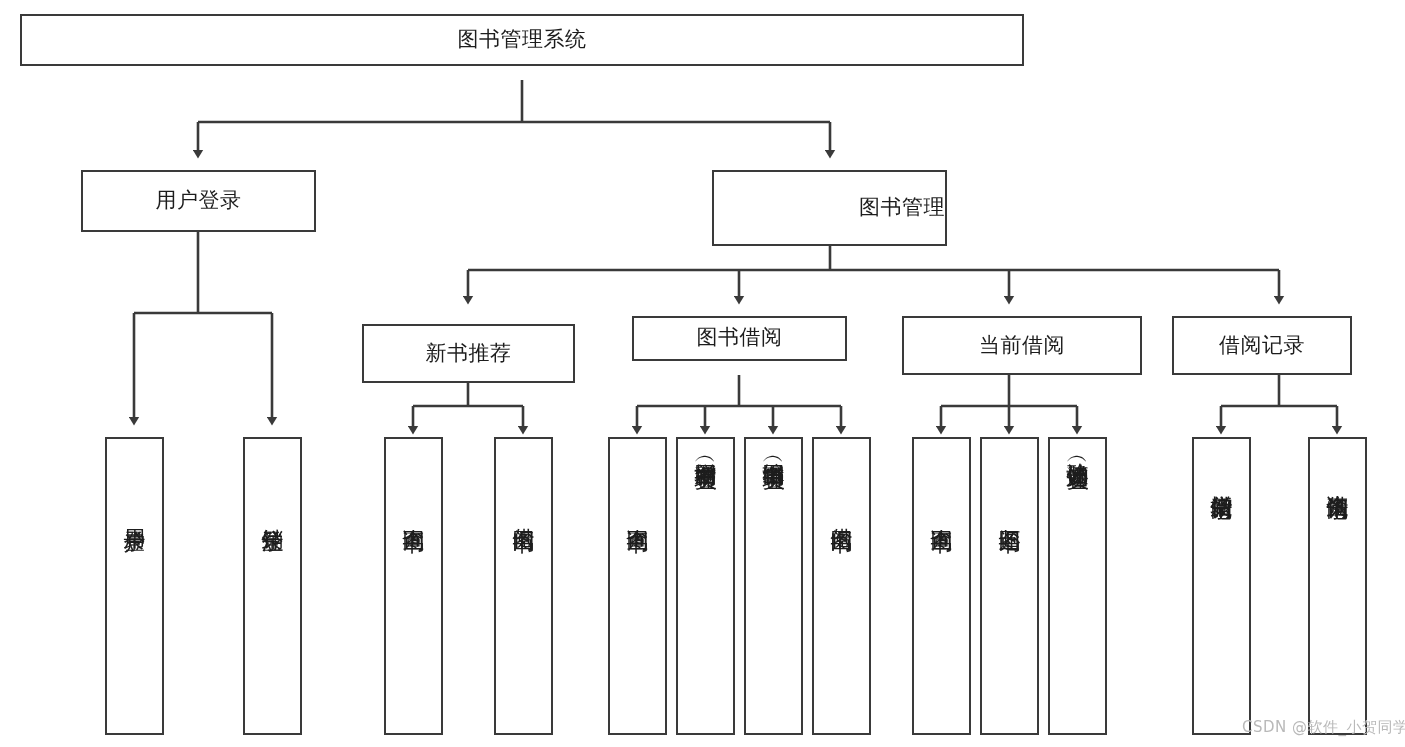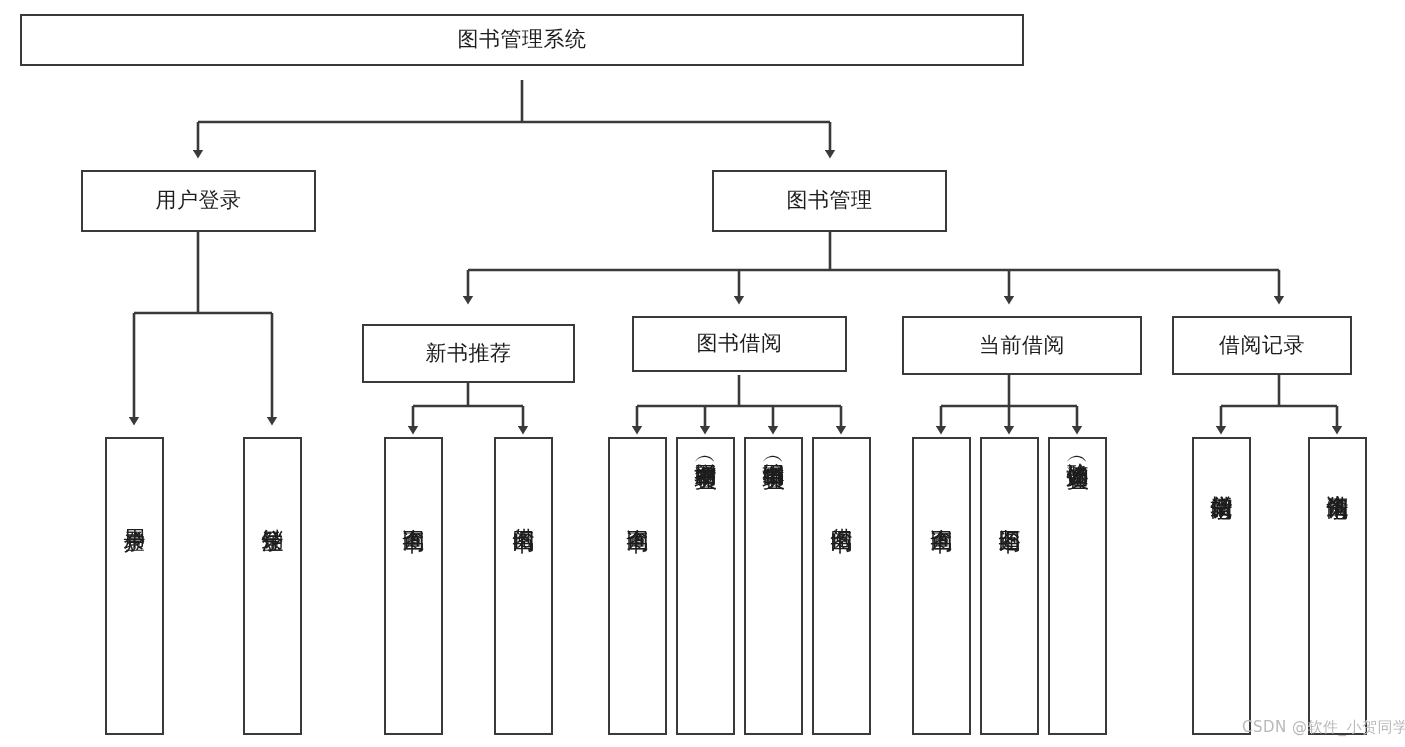--- a/index.html
+++ b/index.html
@@ -124,29 +124,29 @@
   </svg>
 
   <div class="node node-h" style="left:20px; top:14px; width:1004px; height:52px;">
     <span>图书管理系统</span>
   </div>
 
   <div class="node node-h" style="left:81px; top:170px; width:235px; height:62px;">
     <span>用户登录</span>
   </div>
 
-  <div class="node node-h" style="left:712px; top:170px; width:235px; height:62px;">
+  <div class="node node-h" style="left:712px; top:170px; width:235px; height:76px;justify-content:flex-end;">
     <span>图书管理</span>
   </div>
 
   <div class="node node-h" style="left:362px; top:324px; width:213px; height:59px;">
     <span>新书推荐</span>
   </div>
 
-  <div class="node node-h" style="left:632px; top:316px; width:215px; height:56px;">
+  <div class="node node-h" style="left:632px; top:316px; width:215px; height:45px;font-family:Liberation Mono, monospace;">
     <span>图书借阅</span>
   </div>
 
   <div class="node node-h" style="left:902px; top:316px; width:240px; height:59px;">
     <span>当前借阅</span>
   </div>
 
   <div class="node node-h" style="left:1172px; top:316px; width:180px; height:59px;">
     <span>借阅记录</span>
   </div>

